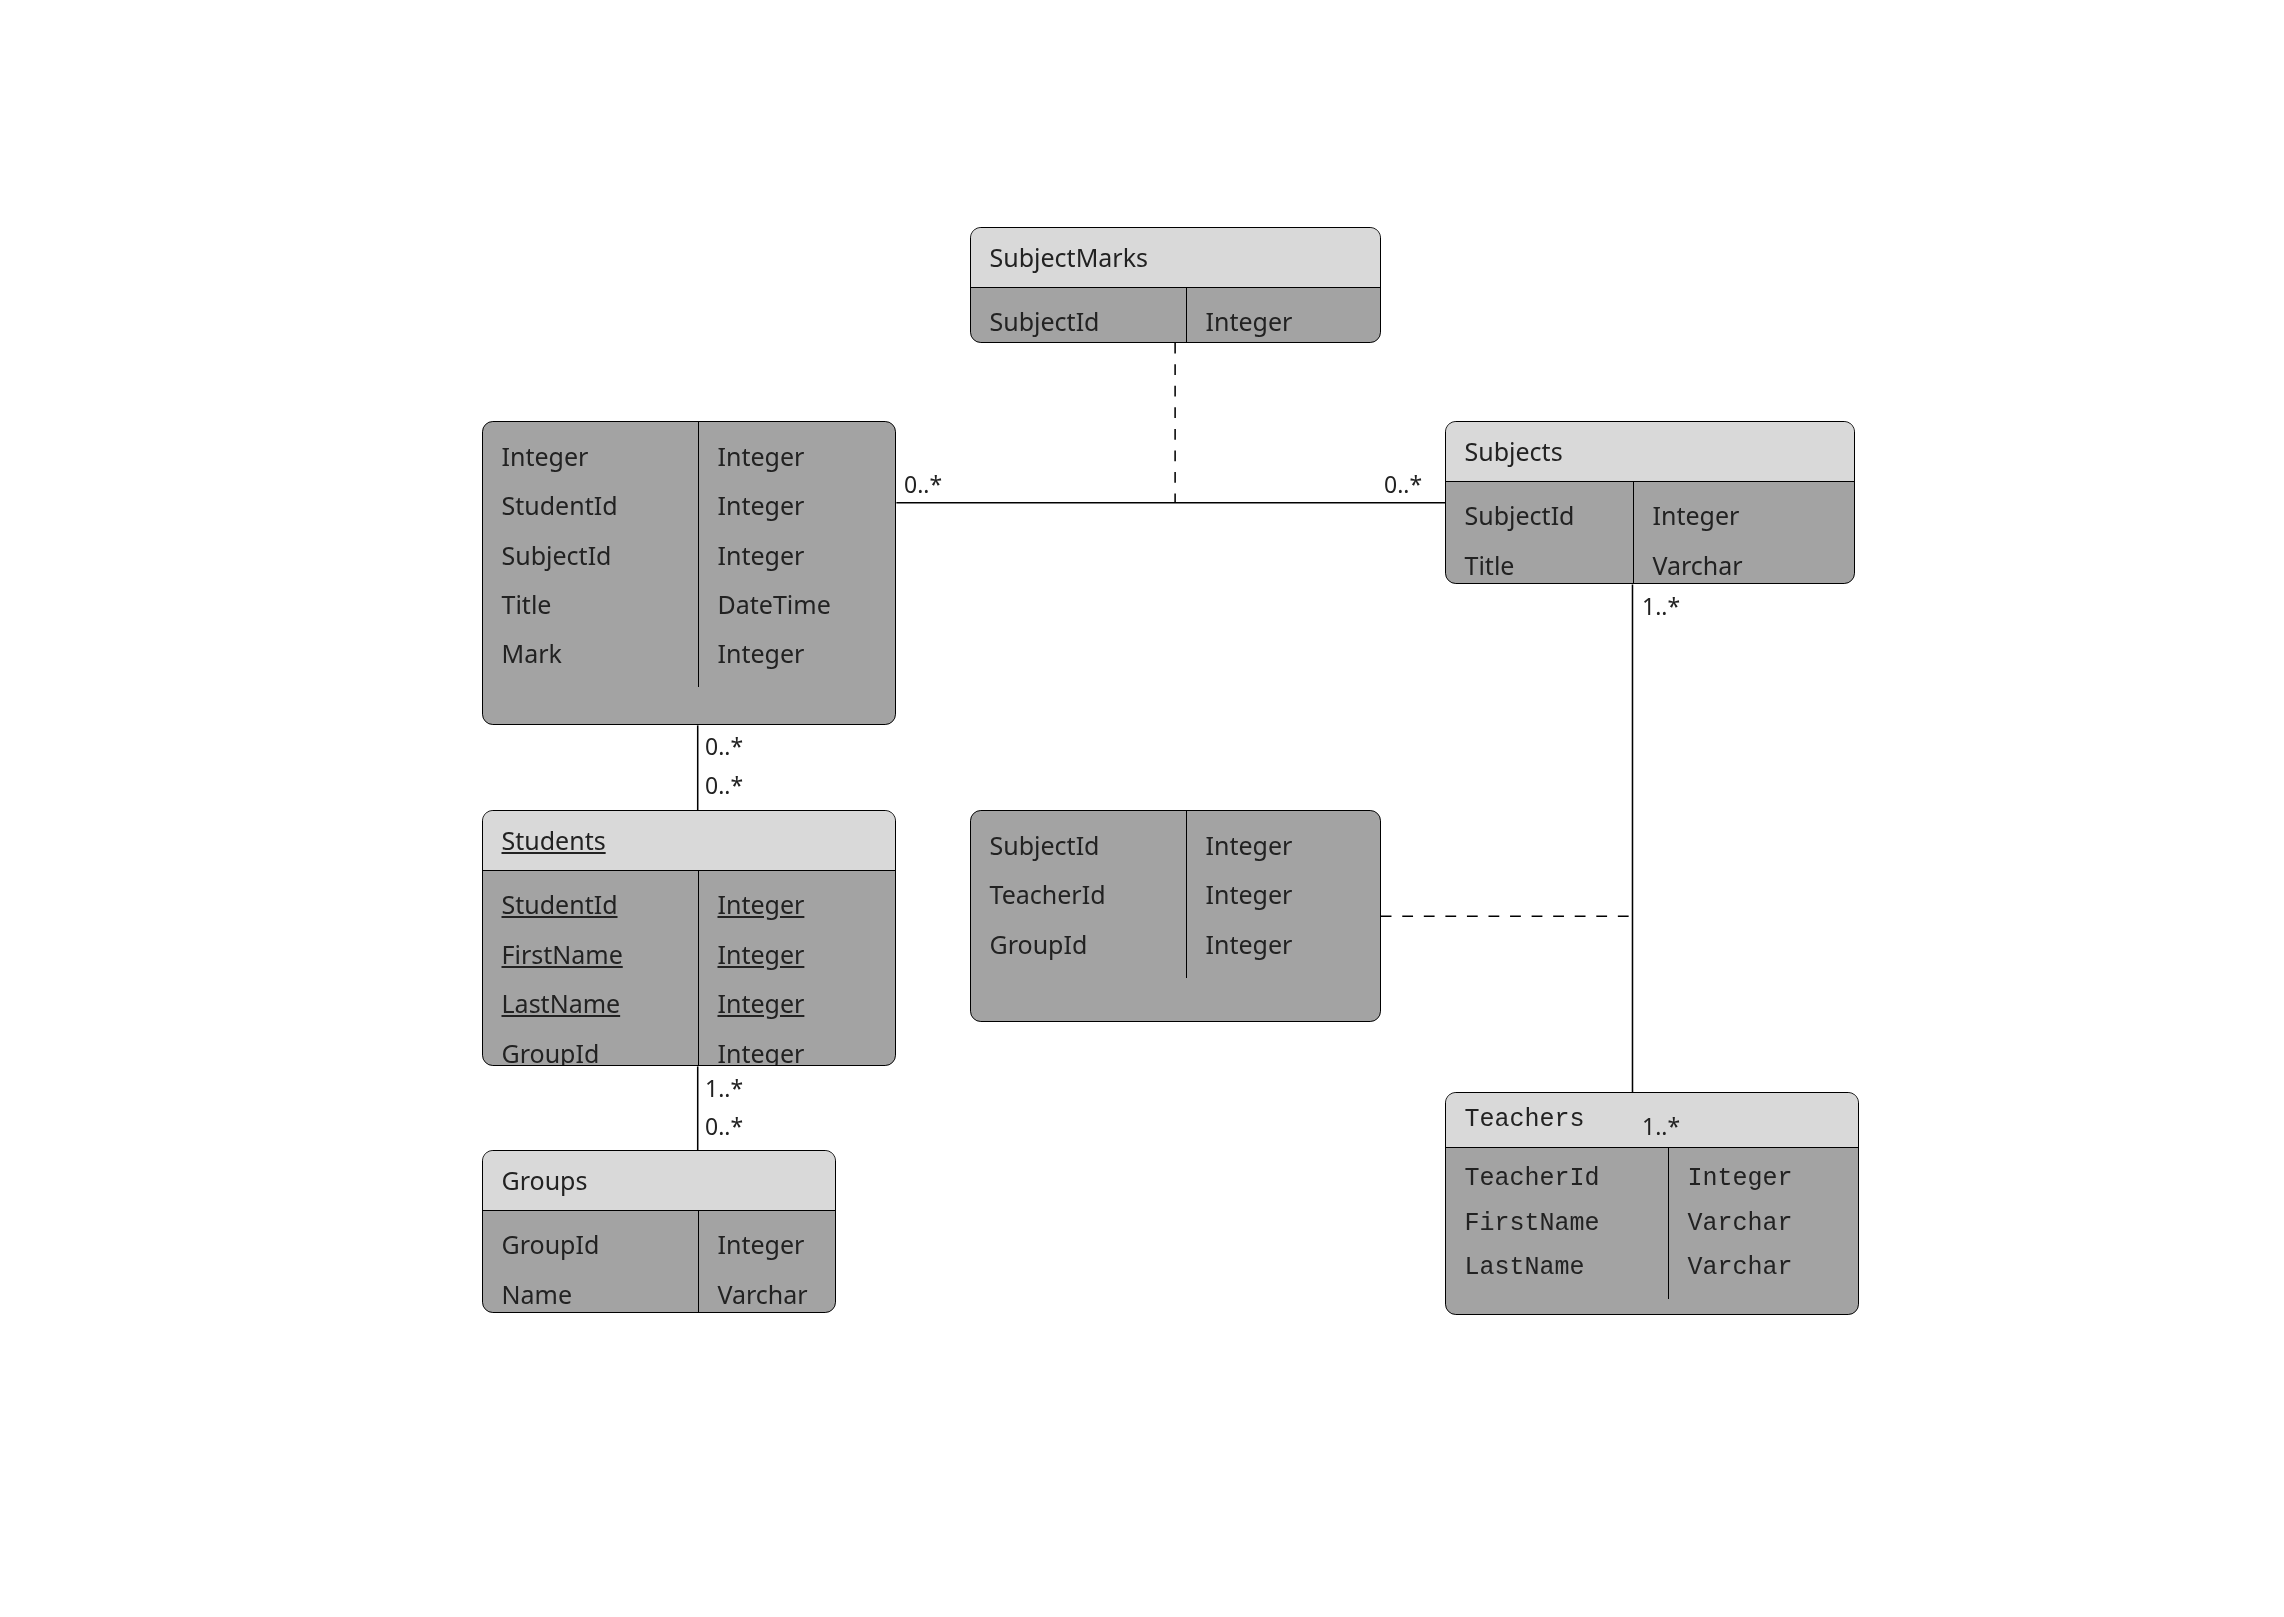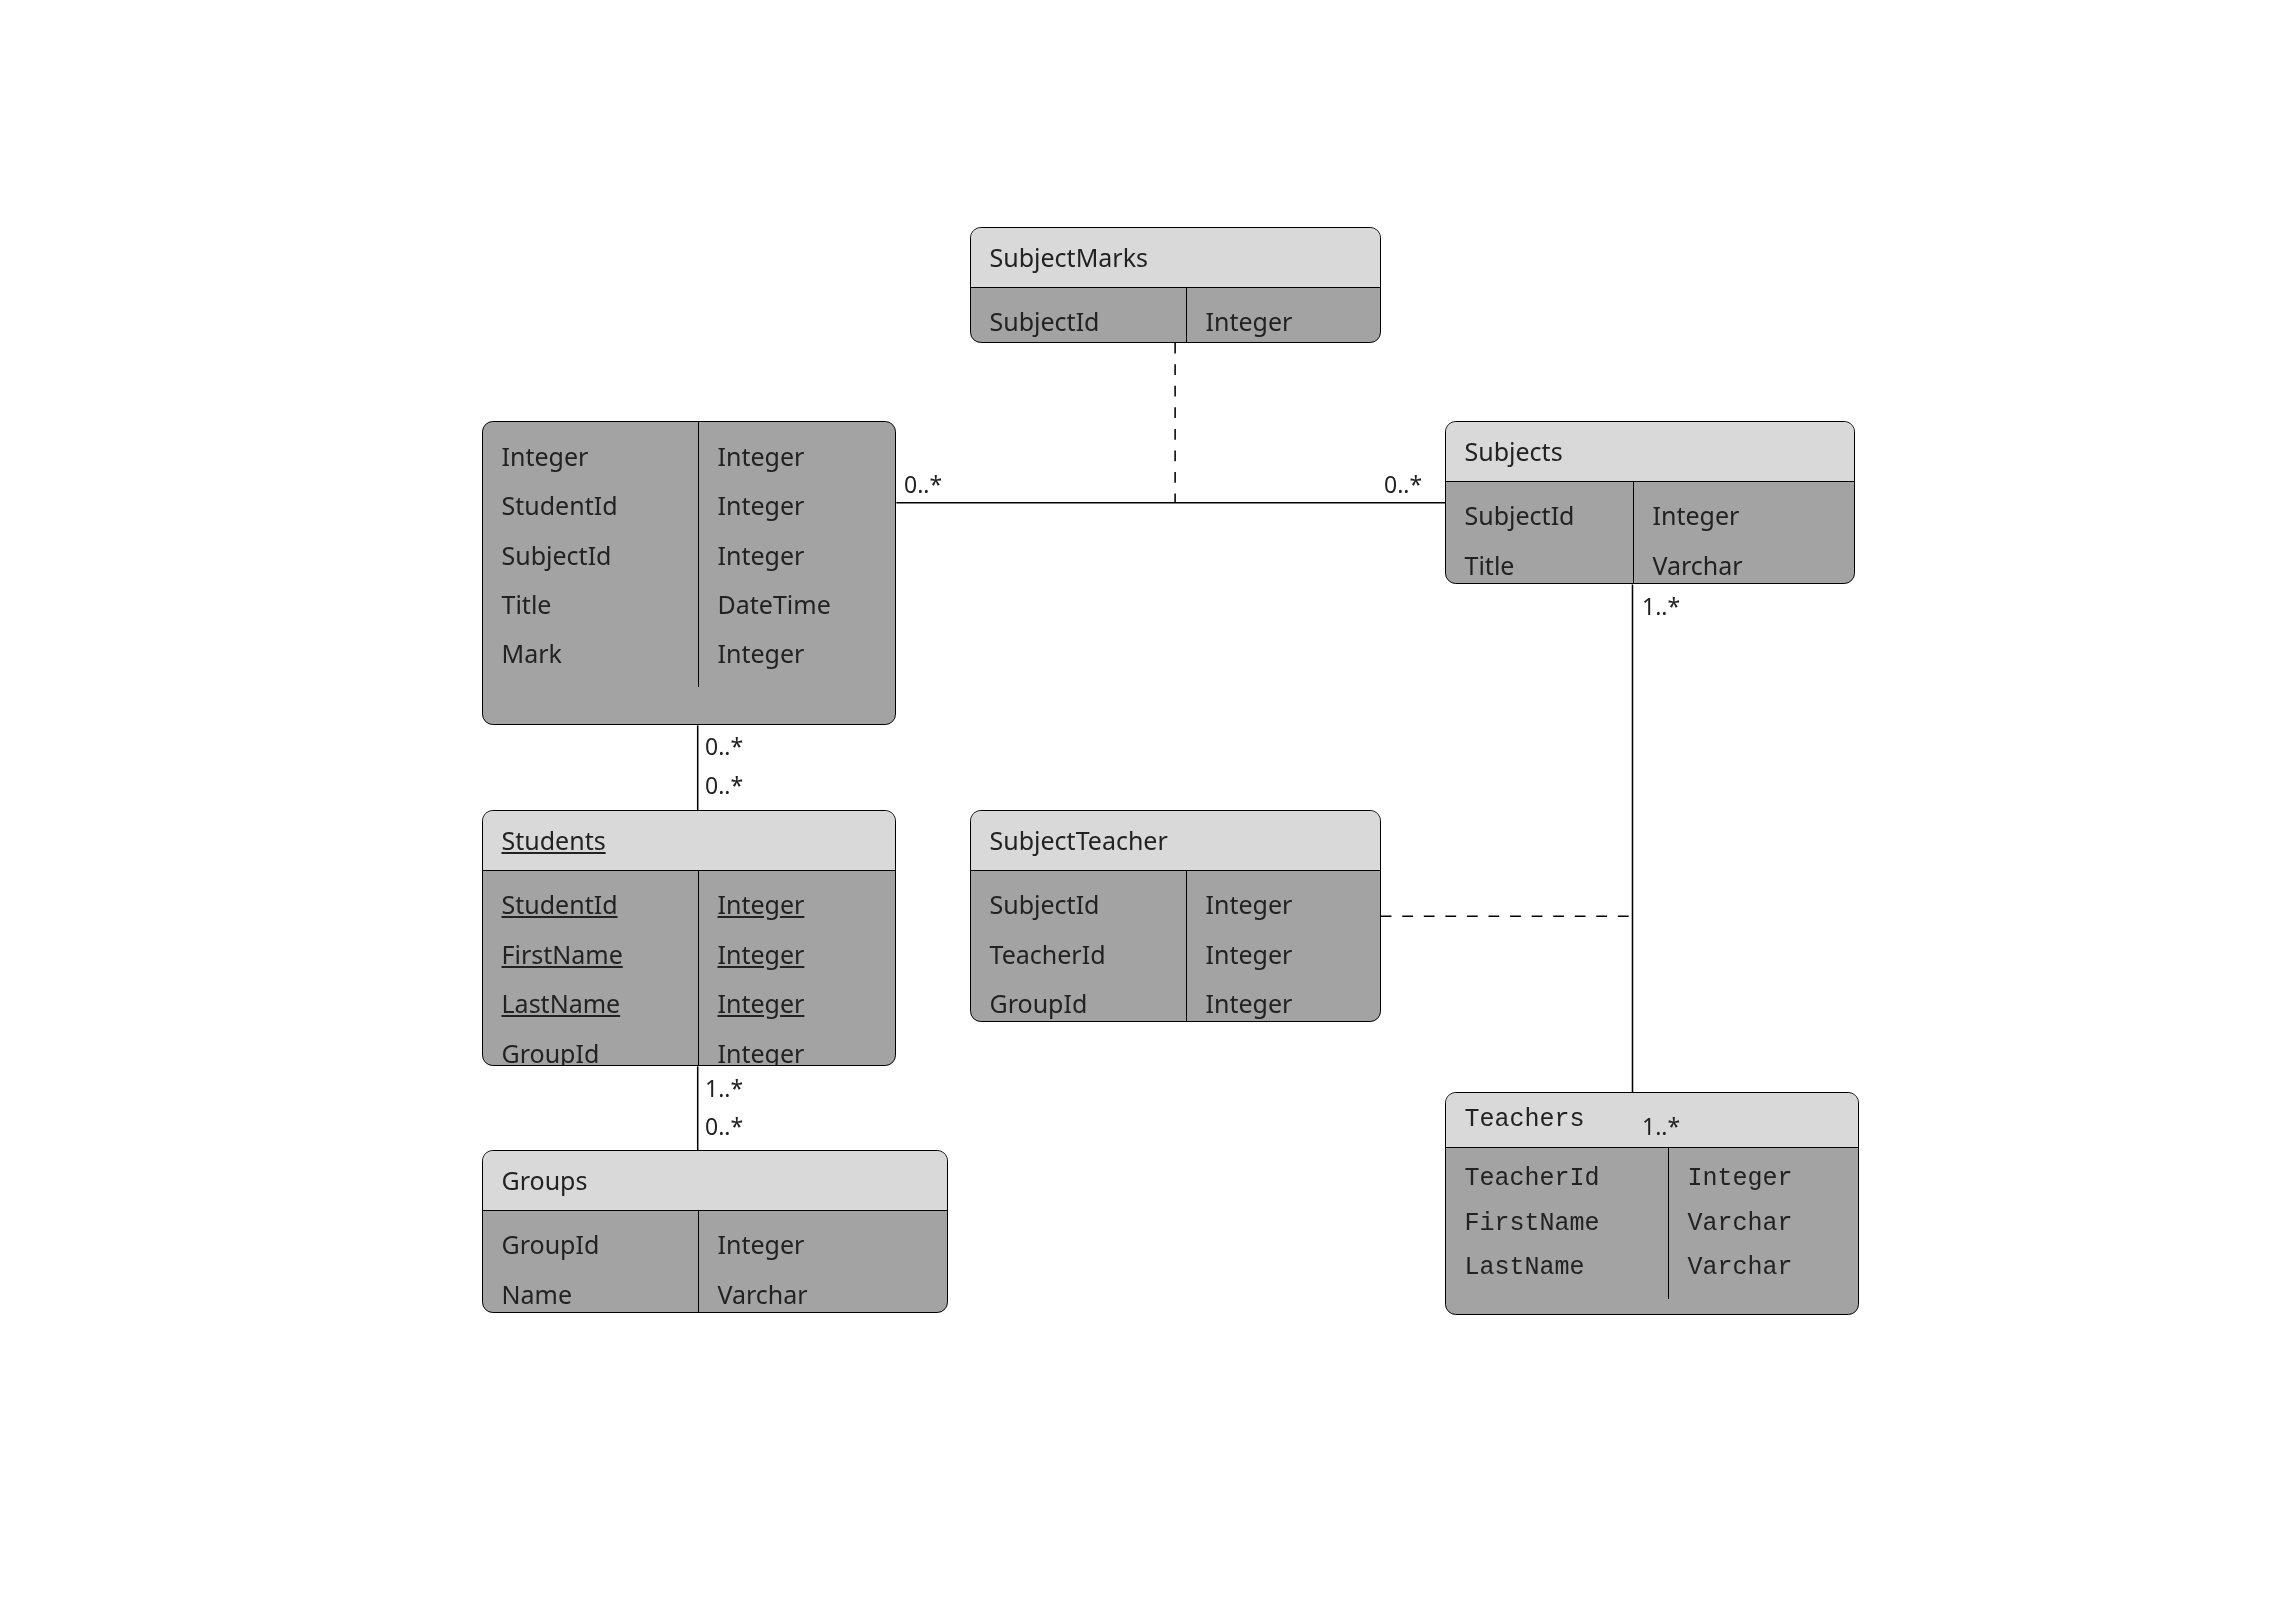--- a/index.html
+++ b/index.html
@@ -78,35 +78,34 @@
         </div>
         <div class="col c2" style="flex: 1 1 0%;">
           <div class="cell">Integer</div>
           <div class="cell">Integer</div>
           <div class="cell">Integer</div>
           <div class="cell">Integer</div>
         </div>
       </div>
     </div>
     <div class="entity" style="left: 970px; top: 810px; width: 411px; height: 212px;">
-      <div class="hdr">SubjectTeacher</div>
       <div class="rows">
         <div class="col c1" style="width: 216px; box-sizing: border-box;">
           <div class="cell">SubjectId</div>
           <div class="cell">TeacherId</div>
           <div class="cell">GroupId</div>
         </div>
         <div class="col c2" style="flex: 1 1 0%;">
           <div class="cell">Integer</div>
           <div class="cell">Integer</div>
           <div class="cell">Integer</div>
         </div>
       </div>
     </div>
-    <div class="entity" style="left: 482px; top: 1150px; width: 466px; height: 163px;">
+    <div class="entity" style="left: 482px; top: 1150px; width: 354px; height: 163px;">
       <div class="hdr">Groups</div>
       <div class="rows">
         <div class="col c1" style="width: 216px; box-sizing: border-box;">
           <div class="cell">GroupId</div>
           <div class="cell">Name</div>
         </div>
         <div class="col c2" style="flex: 1 1 0%;">
           <div class="cell">Integer</div>
           <div class="cell">Varchar</div>
         </div>

